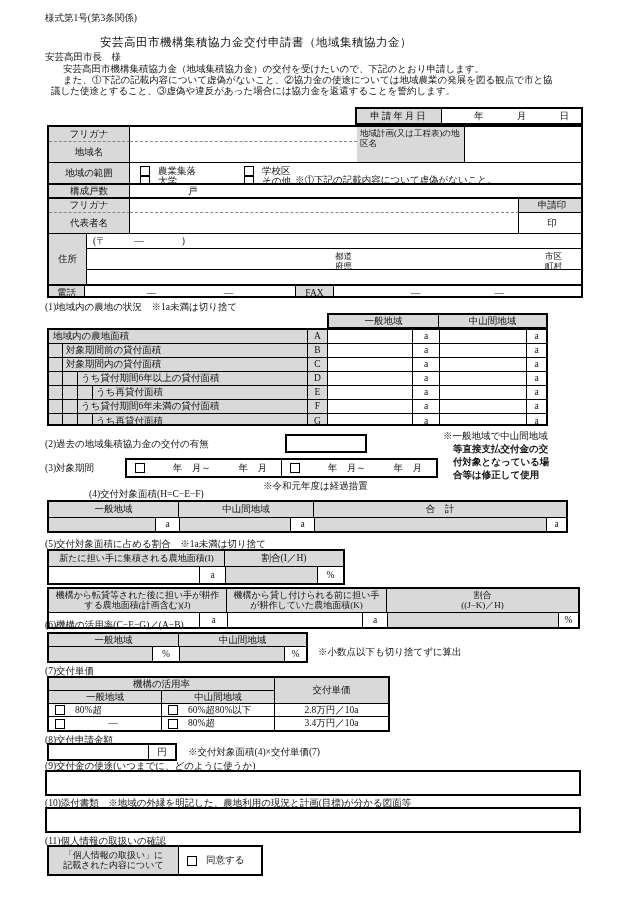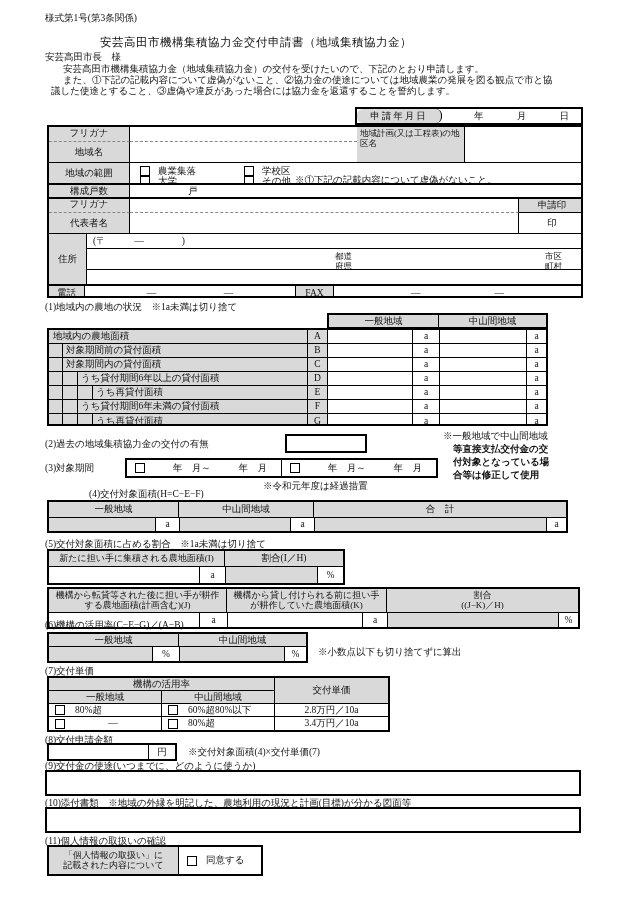--- a/index.html
+++ b/index.html
@@ -5,21 +5,21 @@
   html,body{margin:0;padding:0;background:#fff;}
   .page{position:relative;width:630px;height:903px;background:#fff;overflow:hidden;
         font-family:"Liberation Serif","DejaVu Serif",serif;color:#111;}
   .t{position:absolute;font-size:9.5px;line-height:1.15;white-space:nowrap;}
   .tbl{position:absolute;box-sizing:border-box;border:2px solid #000;overflow:hidden;background:#fff;}
   .c{position:absolute;box-sizing:border-box;display:flex;align-items:center;overflow:hidden;
      font-size:9.5px;line-height:1.1;}
   .g{background:#d9d9d9;}
   .bl{border-left:1px solid #000;} .br{border-right:1px solid #000;}
   .bb{border-bottom:1px solid #000;} .bt{border-top:1px solid #000;}
-  .db{border-bottom:1px dashed #888;font-family:Liberation Mono, monospace;}
+  .db{border-bottom:1px dashed #888;}
   .tb{border-bottom:2px solid #000;}
   .cen{justify-content:center;text-align:center;}
   .col{flex-direction:column;justify-content:center;}
   .cb{display:inline-block;width:8px;height:8px;border:1px solid #000;background:#fff;flex:none;}
   .opt{position:absolute;display:flex;gap:8px;align-items:center;font-size:9.5px;}
   .vline{position:absolute;width:1px;background:#000;}
   .hline{position:absolute;height:2px;background:#000;left:0;}
   .sm{font-size:8.5px;line-height:1.2;}
   .note-block .t-line{font-size:9.5px;line-height:13px;white-space:nowrap;}
   .note-block .t-line + .t-line{padding-left:10px;font-weight:bold;}
@@ -30,21 +30,21 @@
 <div class="page">
 
   <div class="t" style="left:45px;top:13px;">様式第1号(第3条関係)</div>
   <div class="t" style="left:0;top:36px;width:512px;text-align:center;font-size:11.5px;letter-spacing:0.5px;">安芸高田市機構集積協力金交付申請書（地域集積協力金）</div>
   <div class="t" style="left:45px;top:52px;">安芸高田市長　様</div>
   <div class="t" style="left:63px;top:64px;">安芸高田市機構集積協力金（地域集積協力金）の交付を受けたいので、下記のとおり申請します。</div>
   <div class="t" style="left:63px;top:75px;">また、①下記の記載内容について虚偽がないこと、②協力金の使途については地域農業の発展を図る観点で市と協</div>
   <div class="t" style="left:51px;top:86px;">議した使途とすること、③虚偽や違反があった場合には協力金を返還することを誓約します。</div>
 
   <div class="tbl" style="left:355px;top:107px;width:228px;height:18px;">
-    <div class="c g br cen" style="left:0;top:0;width:85px;height:14px;letter-spacing:2px;border-radius:6px;">申請年月日</div>
+    <div class="c g br cen" style="left:0;top:0;width:85px;height:14px;letter-spacing:2px;">申請年月日</div>
     <div class="c" style="left:85px;top:0;width:139px;height:14px;justify-content:space-between;padding:0 12px 0 32px;">
       <span>年</span>
       <span>月</span>
       <span>日</span>
     </div>
   </div>
 
   <div class="tbl" style="left:47px;top:125px;width:536px;height:173px;">
 
     <div class="c g br db cen" style="left:0;top:0;width:81px;height:15px;">フリガナ</div>

